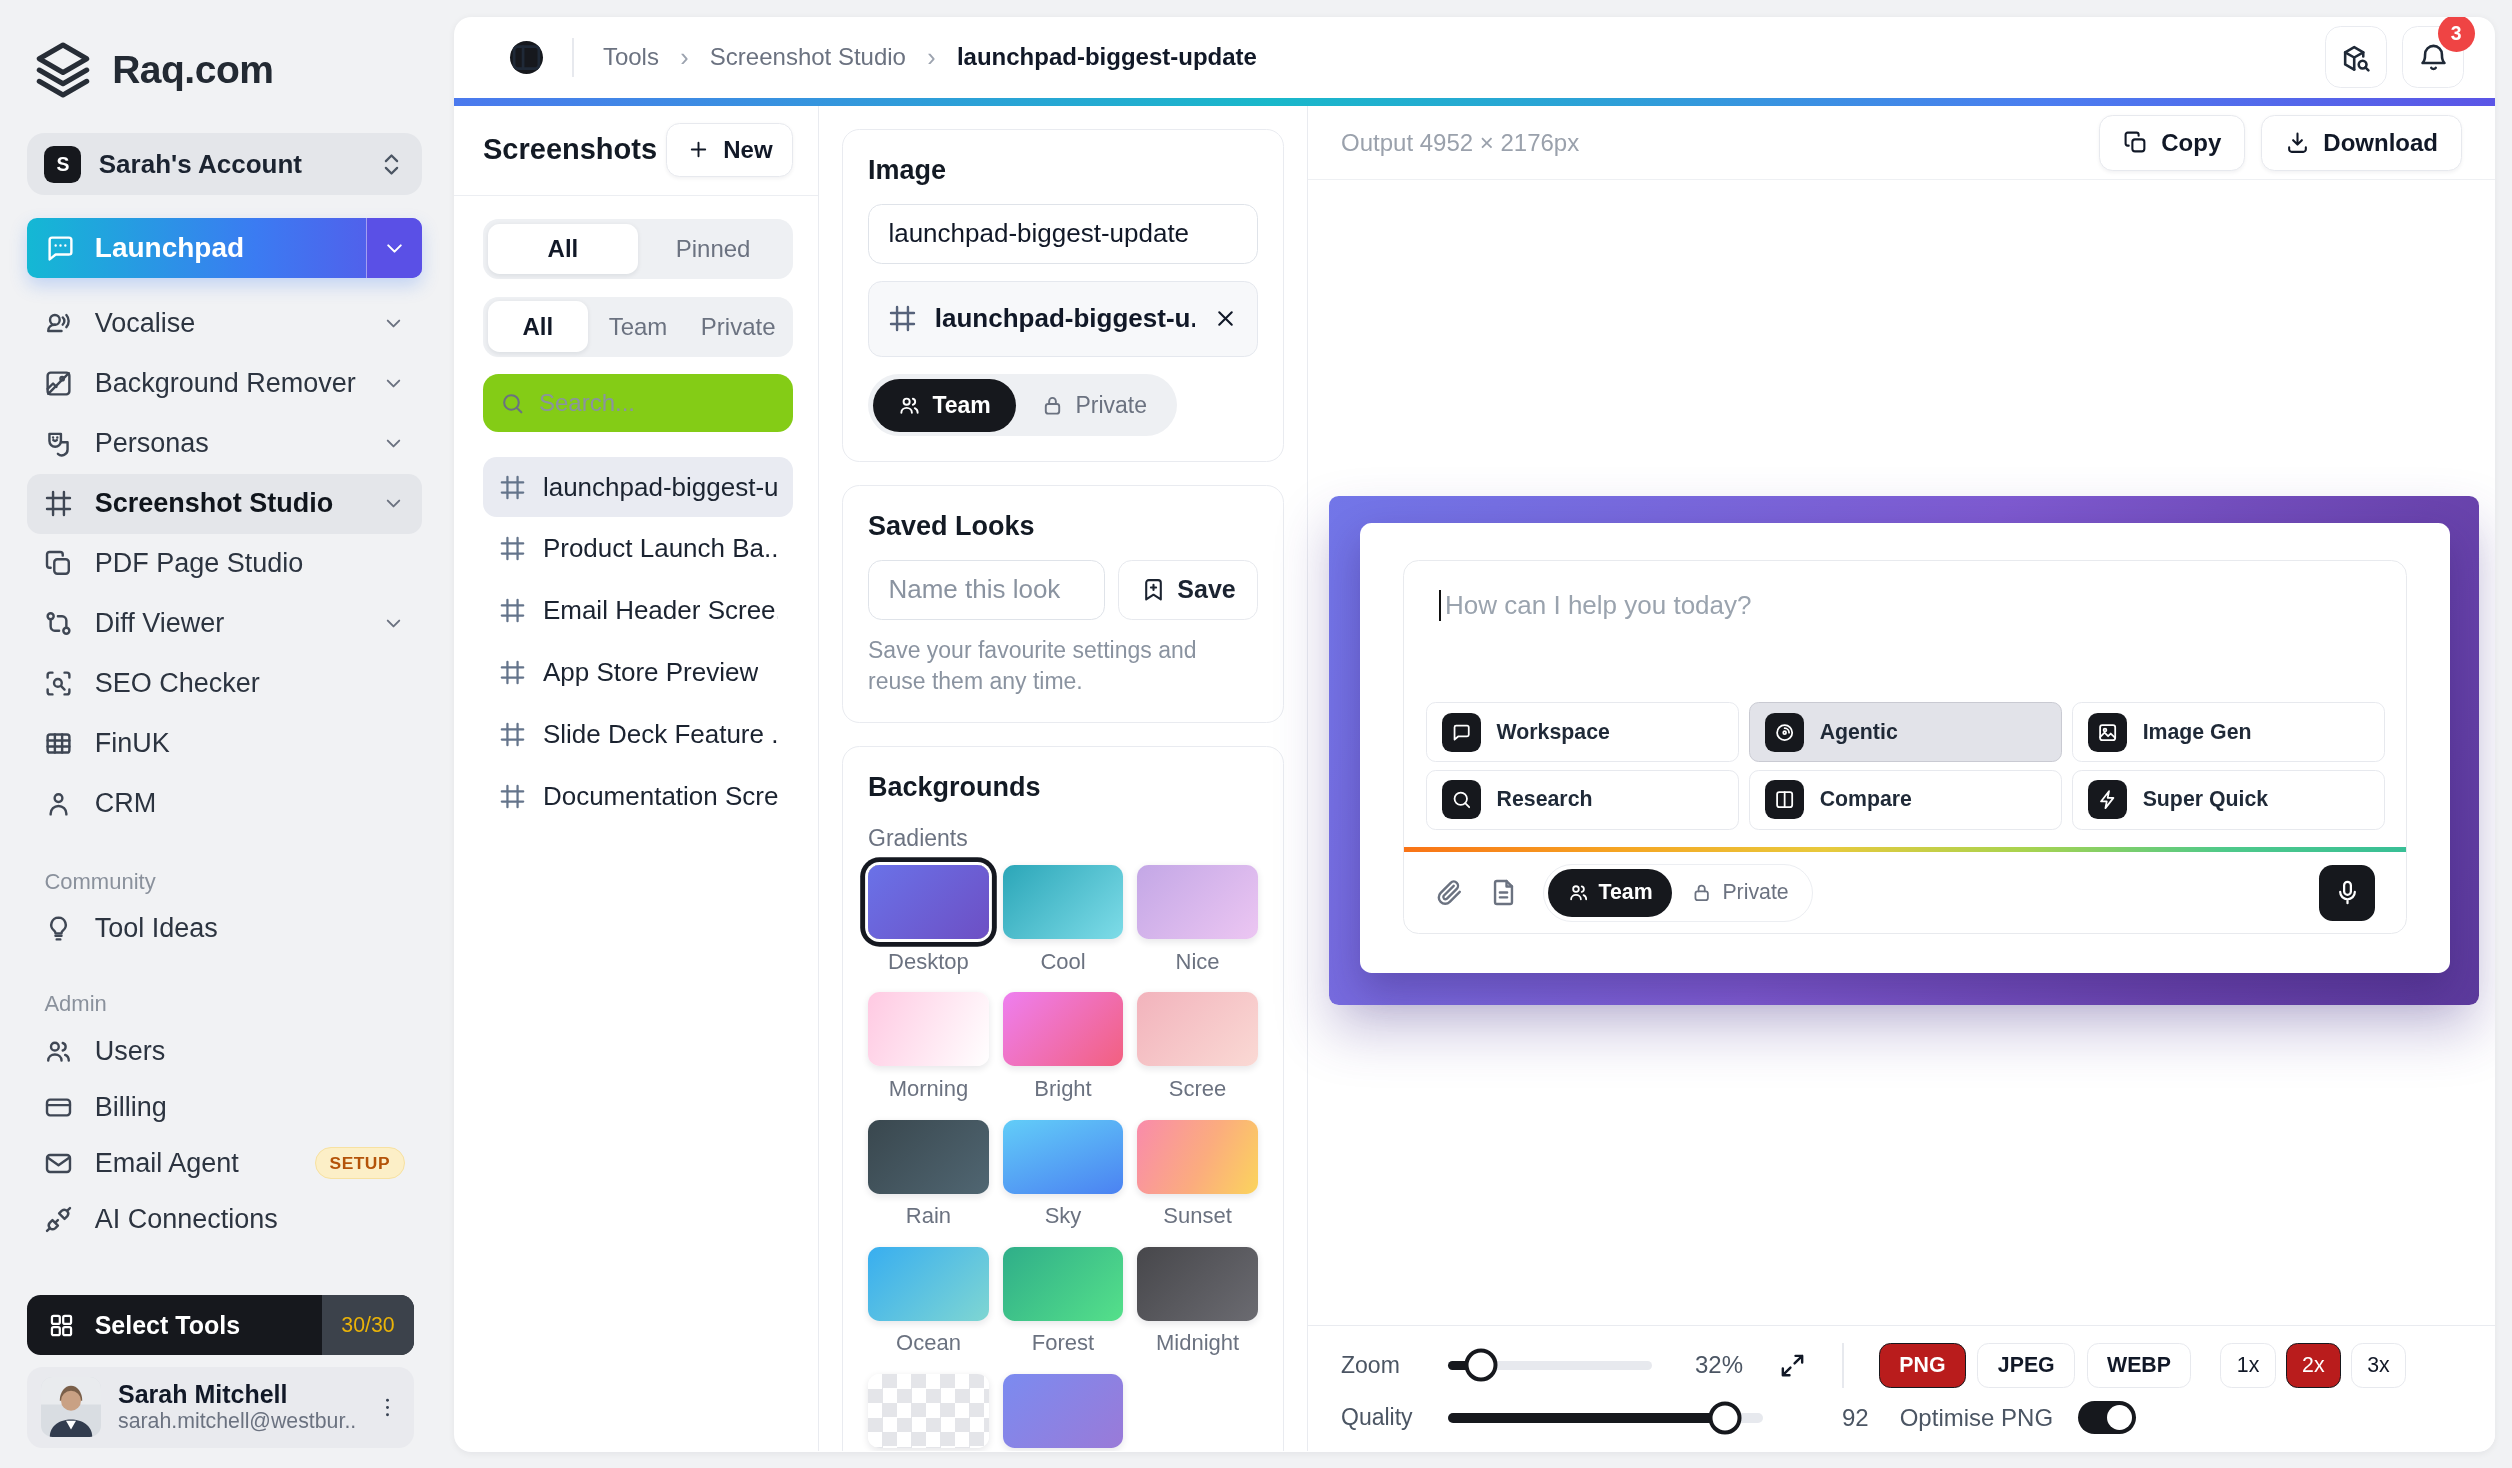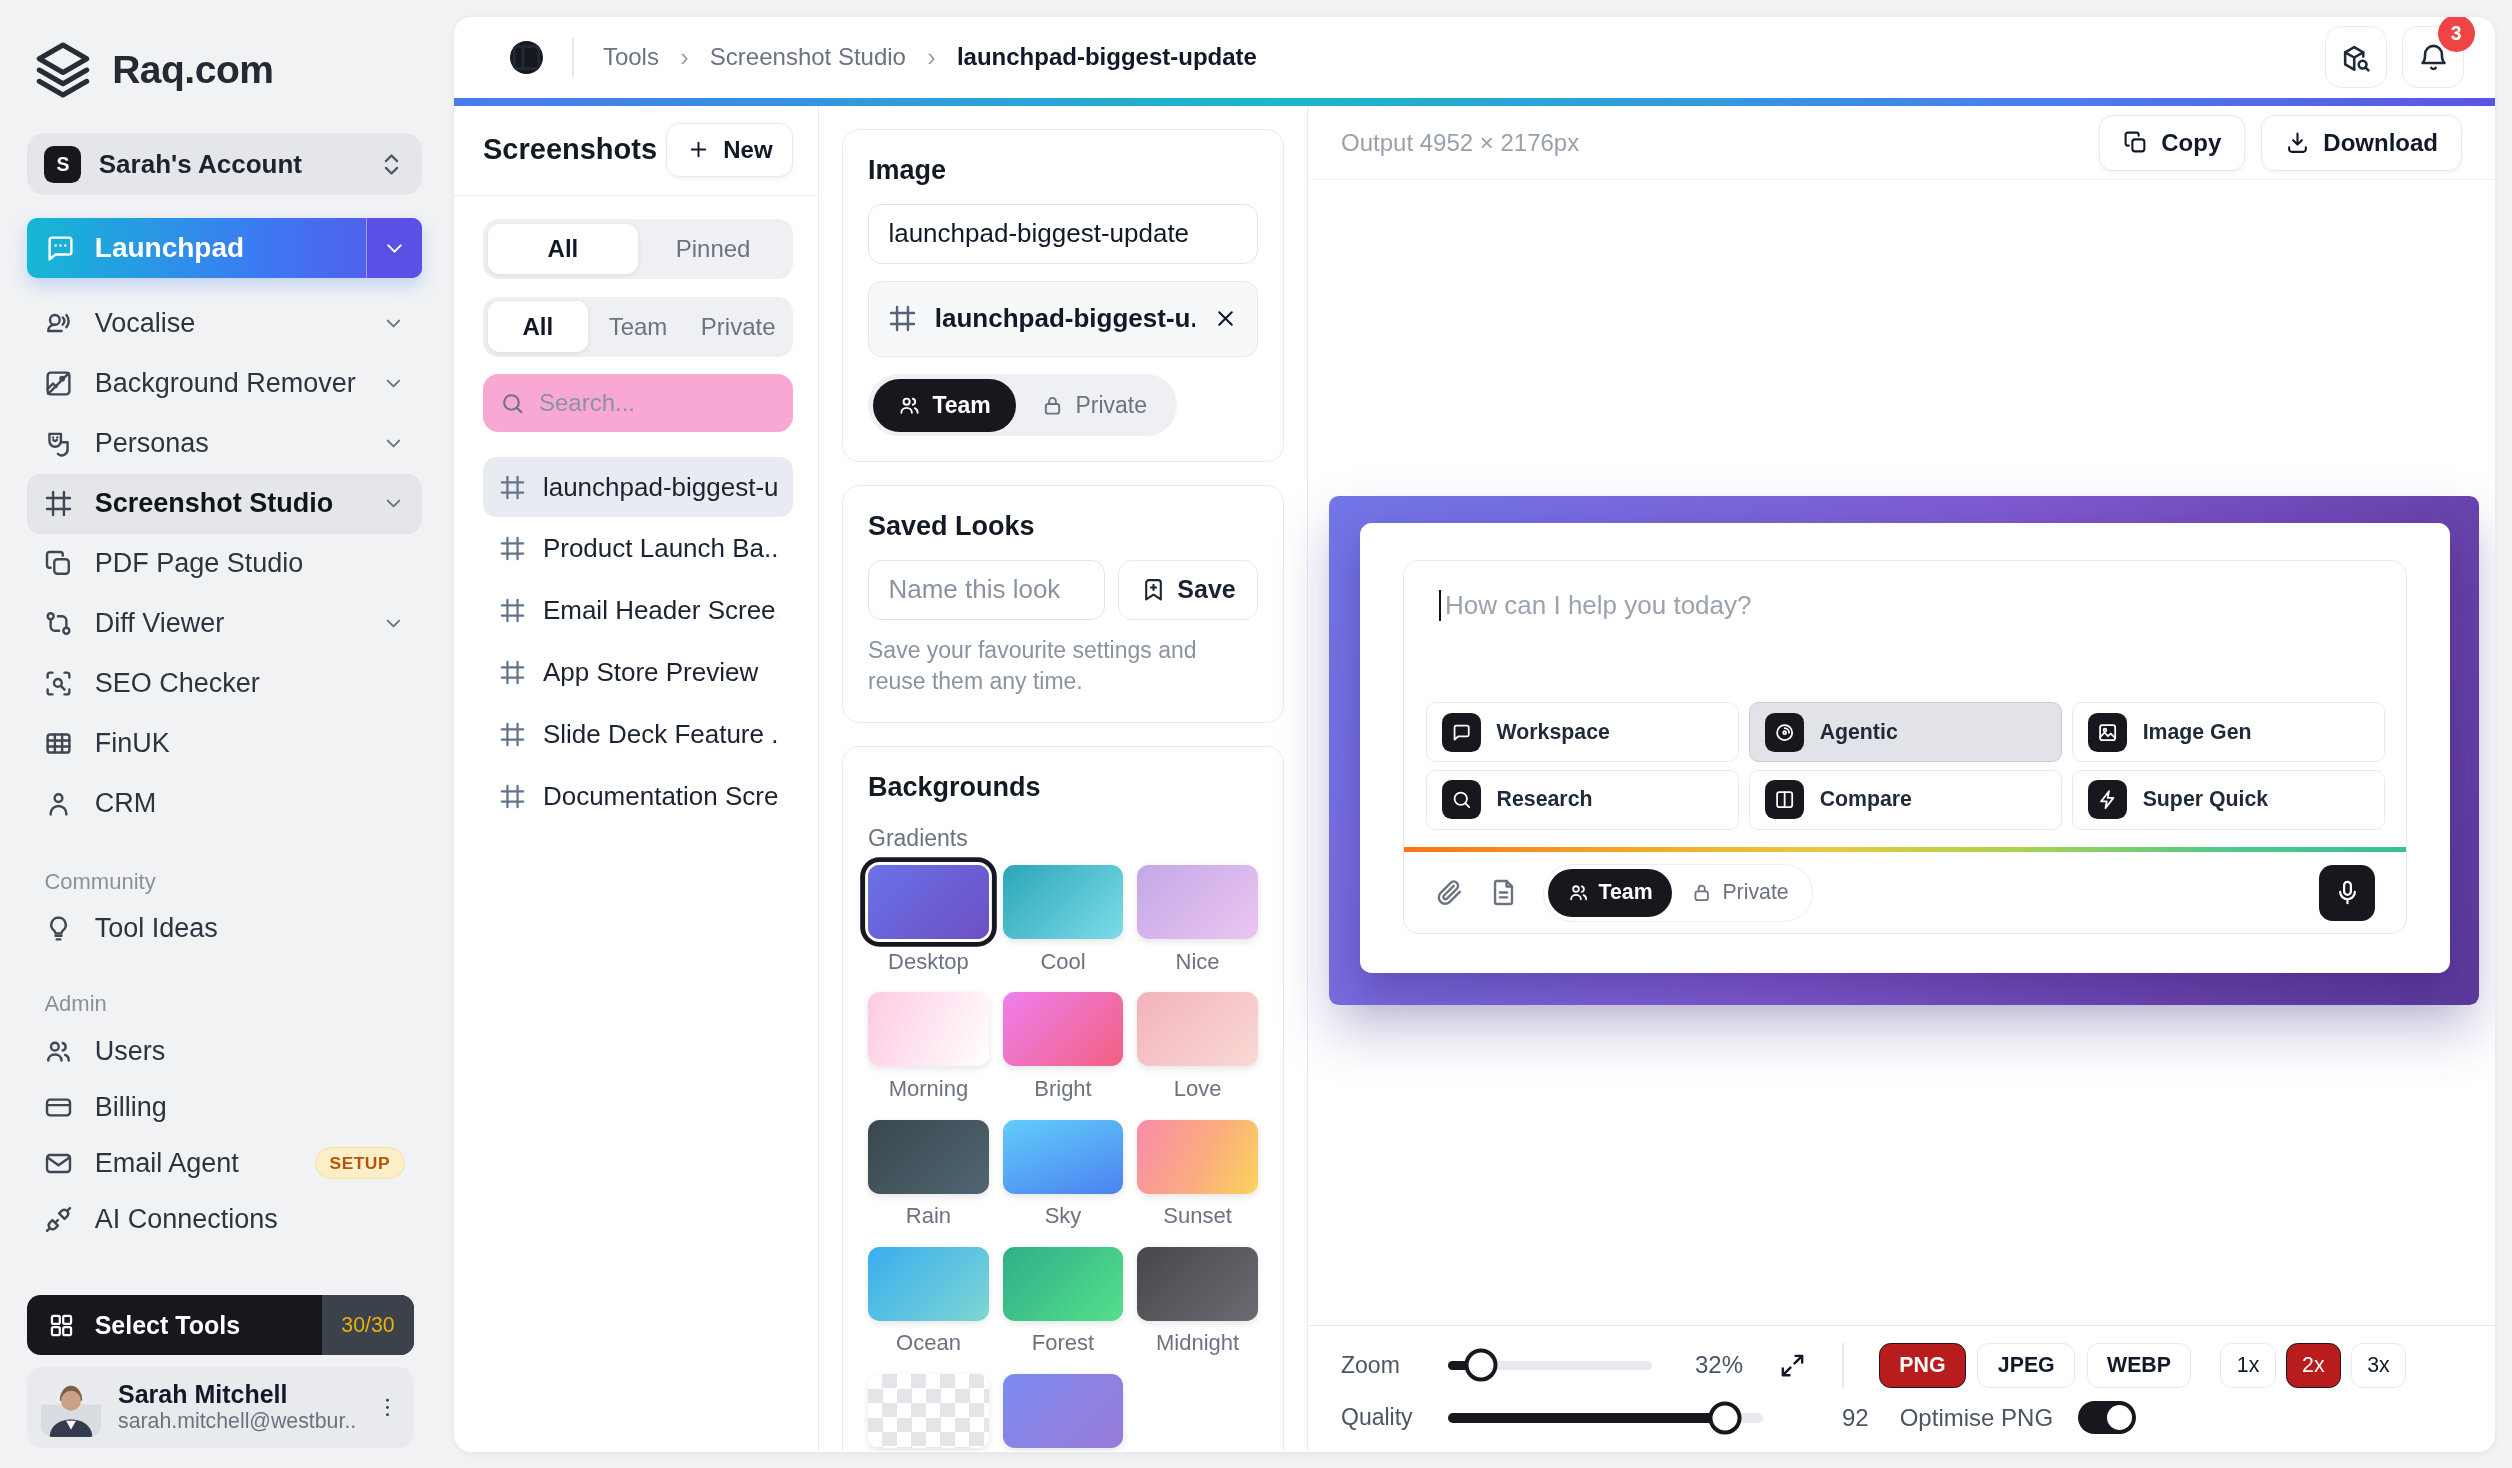--- a/index.html
+++ b/index.html
@@ -64,21 +64,21 @@
   .col1-head { display:flex; align-items:center; justify-content:space-between; height:60px; }
   .col1-title { font-size:29px; font-weight:700; color:#131a24; }
   .new-btn { height:54px; border:1.9px solid #e7e9ee; border-radius:13.6px; background:#fff; display:flex; align-items:center; gap:13.6px; padding:0 19.4px; font-size:24px; font-weight:600; color:#111827; cursor:pointer; box-shadow:0 1.9px 3.9px rgba(15,23,42,.05); }
   .new-btn .icon { width:23px; height:23px; }
   .col1-div { border-top:1.9px solid #eceef2; margin:15.5px -25px 0 -29px; }
   .seg { background:#eef0f3; border-radius:15.5px; display:flex; padding:4.8px; }
   .seg.two { margin-top:23px; height:60px; }
   .seg.three { margin-top:17.4px; height:60px; }
   .seg-opt { flex:1; display:flex; align-items:center; justify-content:center; font-size:24px; color:#6b7280; border-radius:11.6px; cursor:pointer; font-weight:500; }
   .seg-opt.on { background:#fff; color:#111827; font-weight:600; box-shadow:0 1.9px 4.8px rgba(15,23,42,.08); }
-  .search-box { margin-top:17.4px; height:58px; background:#f9a8d4; border-radius:15.5px; display:flex; align-items:center; gap:13.6px; padding:0 17.4px; }
+  .search-box { margin-top:17.4px; height:58px; background:#84cc16; border-radius:15.5px; display:flex; align-items:center; gap:13.6px; padding:0 17.4px; }
   .search-box .icon { width:25px; height:25px; color:#6b7280; }
   .search-box input { border:none; outline:none; background:transparent; font-size:24px; color:#111827; font-family:inherit; width:100%; }
   .search-box input::placeholder { color:#8a93a0; }
   .shot-list { margin-top:25px; display:flex; flex-direction:column; gap:1.9px; }
   .shot-item { height:60px; border-radius:13.6px; display:flex; align-items:center; gap:17.4px; padding:0 15.5px; cursor:pointer; }
   .shot-item .icon { width:27px; height:27px; color:#64748b; }
   .shot-item .lbl { font-size:26px; font-weight:500; color:#1b2330; white-space:nowrap; overflow:hidden; }
   .shot-item.sel { background:#e9ebf2; }
 
   
@@ -610,21 +610,21 @@
           <div class="sw-cell">
               <div class="sw" style="background:linear-gradient(115deg,#ffc9e2,#ffffff)"></div>
               <div class="sw-lbl">Morning</div>
             </div>
           <div class="sw-cell">
               <div class="sw" style="background:linear-gradient(135deg,#ee7ff0,#f2607f)"></div>
               <div class="sw-lbl">Bright</div>
             </div>
           <div class="sw-cell">
               <div class="sw" style="background:linear-gradient(135deg,#f2b3bc,#fad9d4)"></div>
-              <div class="sw-lbl">Love</div>
+              <div class="sw-lbl">Scree</div>
             </div>
           <div class="sw-cell">
               <div class="sw" style="background:linear-gradient(135deg,#39474e,#506672)"></div>
               <div class="sw-lbl">Rain</div>
             </div>
           <div class="sw-cell">
               <div class="sw" style="background:linear-gradient(160deg,#62cdf8,#4b82f2)"></div>
               <div class="sw-lbl">Sky</div>
             </div>
           <div class="sw-cell">

